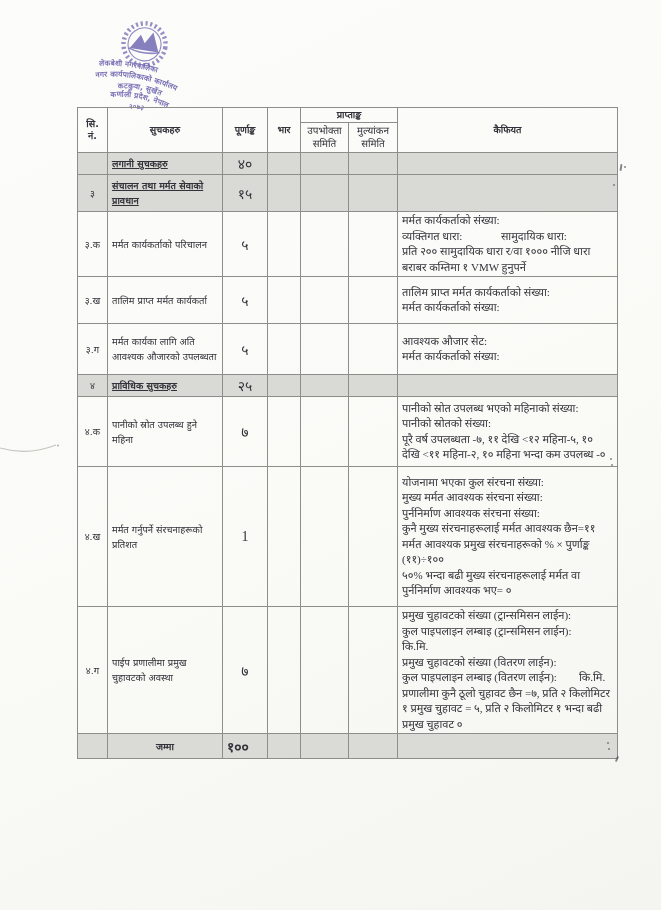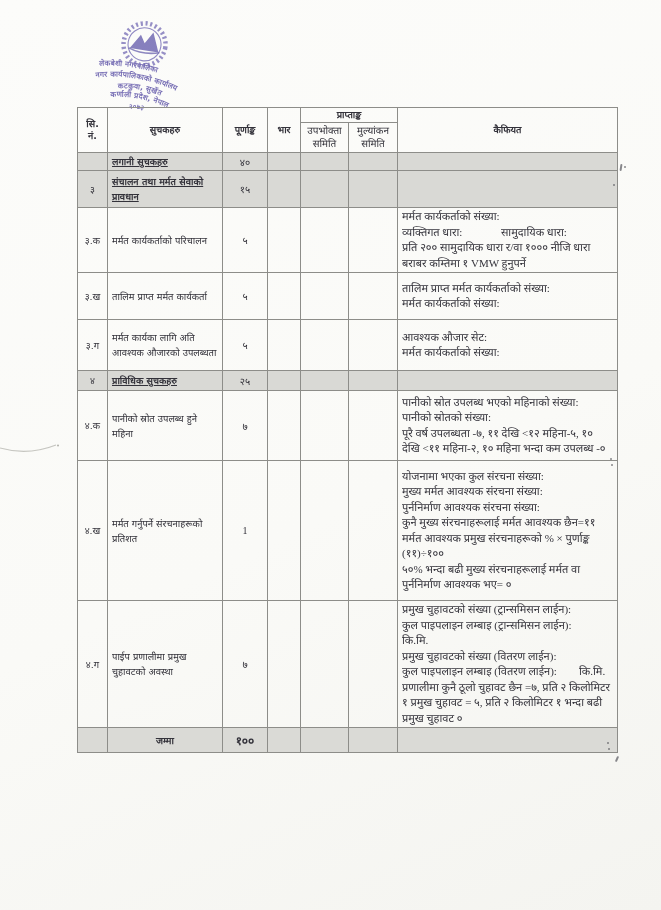--- a/index.html
+++ b/index.html
@@ -28,30 +28,30 @@
   table.eval th,table.eval td{
     border:1px solid #8d8d89;
     padding:1px 4px;
     vertical-align:middle;
     overflow:hidden;
   }
   th{font-weight:600;white-space:pre-line;line-height:1.25;}
   th.sub{font-size:10px;font-weight:500;}
   td.sn{text-align:center;}
   td.ind{padding:2px 7px;line-height:15px;}
-  td.marks{text-align:center;font-size:10px;font-family:Liberation Serif, serif;}
+  td.marks{text-align:center;font-size:14px;font-family:Liberation Serif, serif;}
   td.remarks{
     font-size:11px;line-height:15.5px;vertical-align:top;
     padding:3px 7px;white-space:pre-wrap;font-family:Liberation Serif, serif;
   }
   tr.shaded td{background:#d9d9d5;}
   tr.shaded td.ind{font-weight:600;text-decoration:underline;}
   tr.total td{background:#dadad6;height:22px;}
   td.total-label{text-align:center;font-weight:600;padding-right:10px;}
-  td.total-value{text-align:center;font-weight:600;font-size:12px;}
+  td.total-value{font-weight:600;font-size:14px;}
   
   tr.h-head1{height:15px;} tr.h-head2{height:30px;}
   tr.r0{height:16px;} tr.r1{height:37px;} tr.r2{height:65px;}
   tr.r3{height:47px;} tr.r4{height:51px;} tr.r5{height:20px;}
   tr.r6{height:70px;} tr.r7{height:140px;} tr.r8{height:112px;}
   
   .crease{position:absolute;left:0;top:436px;width:64px;height:24px;pointer-events:none;}
   .speck{position:absolute;background:#4a4a52;opacity:.65;border-radius:1px;}
   .sp1{left:620px;top:164px;width:2px;height:7px;transform:rotate(8deg);}
   .sp1b{left:624px;top:166px;width:2px;height:2px;}

